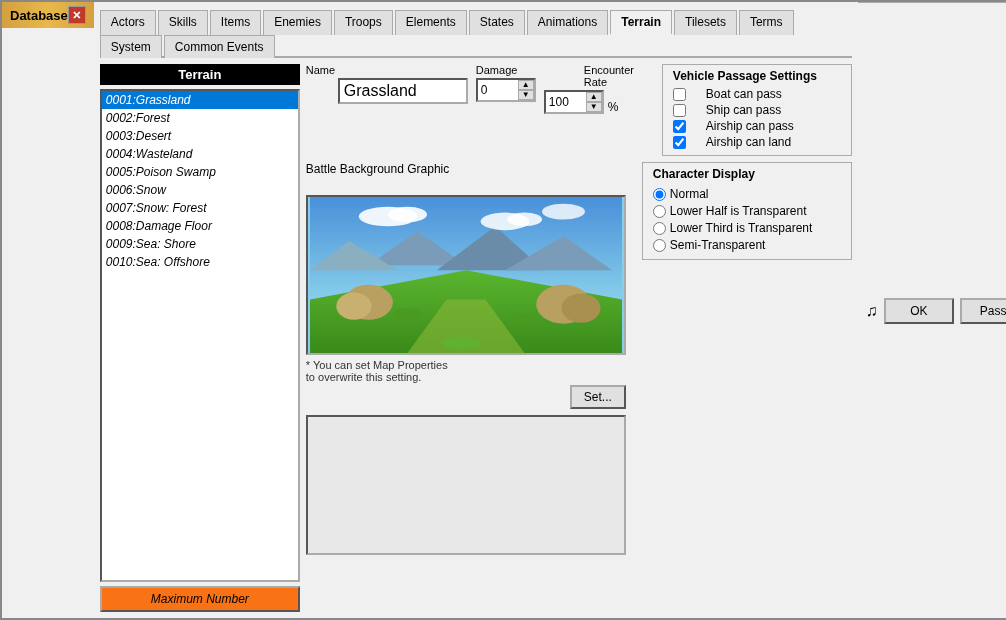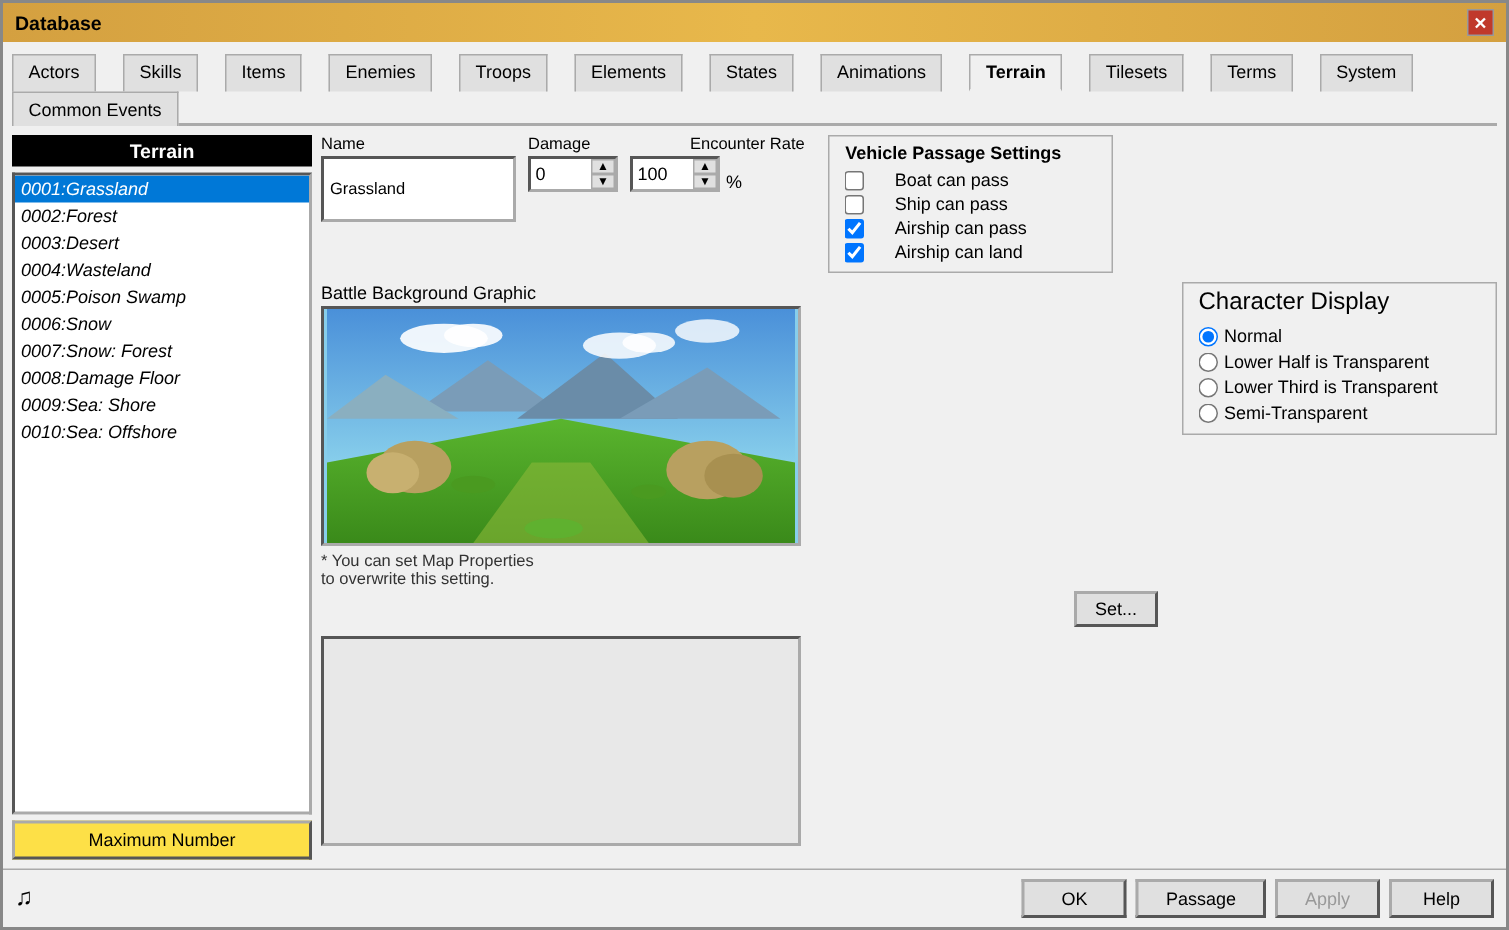--- a/index.html
+++ b/index.html
@@ -10,21 +10,21 @@
       width: 1006px;
       height: 620px;
       overflow: hidden;
     }
     .window {
       width: 1006px;
       height: 620px;
       background: #f0f0f0;
       border: 2px solid #888;
       display: flex;
-      flex-direction: column;
+      flex-direction: row;
     }
     .title-bar {
       background: linear-gradient(to right, #d4a040, #e8b84b, #d4a040);
       color: #000;
       padding: 4px 8px;
       display: flex;
       justify-content: space-between;
       align-items: center;
       font-weight: bold;
       font-size: 13px;
@@ -54,21 +54,21 @@
       flex-wrap: wrap;
       border-bottom: 2px solid #aaa;
       margin-bottom: 6px;
     }
     .tab {
       padding: 4px 10px;
       border: 1px solid #aaa;
       border-bottom: none;
       background: #e0e0e0;
       cursor: pointer;
-      margin-right: 18px;
+      margin-right: 2px;
       font-size: 12px;
       position: relative;
       top: 2px;
     }
     .tab.active {
       background: #f0f0f0;
       border-bottom: 2px solid #f0f0f0;
       font-weight: bold;
       top: 2px;
       z-index: 1;
@@ -104,25 +104,26 @@
       padding: 2px 4px;
       cursor: pointer;
       white-space: nowrap;
     }
     .list-item.selected {
       background: #0078d7;
       color: white;
     }
     .max-number-btn {
       border: 2px outset #aaa;
-      background: #fde047;
+      background: #f97316;
       padding: 4px;
       text-align: center;
       cursor: pointer;
       font-size: 12px;
+      font-style: italic;
     }
     .right-panel {
       flex: 1;
       display: flex;
       flex-direction: column;
       gap: 6px;
     }
     .top-section {
       display: flex;
       gap: 8px;
@@ -132,23 +133,24 @@
       display: flex;
       flex-direction: column;
       gap: 2px;
     }
     .name-group label {
       font-size: 11px;
     }
     .name-input {
       border: 2px inset #aaa;
       background: #fff;
-      padding: 14px 4px;
+      padding: 2px 4px;
       width: 130px;
-      font-size: 11px;
+      font-size: 16px;
+      margin-left: 32px;
     }
     .spinner-group {
       display: flex;
       flex-direction: column;
       gap: 2px;
     }
     .spinner-group label {
       font-size: 11px;
     }
     .spinner-row {
@@ -210,21 +212,21 @@
       display: flex;
       gap: 8px;
     }
     .bg-graphic-area {
       flex: 1;
       display: flex;
       flex-direction: column;
     }
     .bg-label {
       font-size: 12px;
-      margin-bottom: 2px;
+      margin-bottom: 19px;
     }
     .bg-image-box {
       border: 2px inset #aaa;
       width: 320px;
       height: 160px;
       background: #87ceeb;
       position: relative;
       overflow: hidden;
     }
     .bg-hint {
@@ -444,21 +446,21 @@
             </div>
             <div class="bg-hint">* You can set Map Properties<br>to overwrite this setting.</div>
             <div class="set-btn-row">
               <button class="set-btn">Set...</button>
             </div>
 
             <div class="second-bg-box"></div>
           </div>
 
           <div style="border:1px solid #aaa; padding:4px 10px; min-width:210px; margin-left:8px; height: fit-content;">
-            <div style="font-size:16px; font-weight:normal; margin-bottom:6px;">Character Display</div>
+            <div style="font-size:12px; font-weight:bold; margin-bottom:6px;">Character Display</div>
             <div class="radio-row">
               <input type="radio" name="char_display" checked="" style="">
               <span>Normal</span>
             </div>
             <div class="radio-row">
               <input type="radio" name="char_display" style="">
               <span>Lower Half is Transparent</span>
             </div>
             <div class="radio-row">
               <input type="radio" name="char_display" style="">

